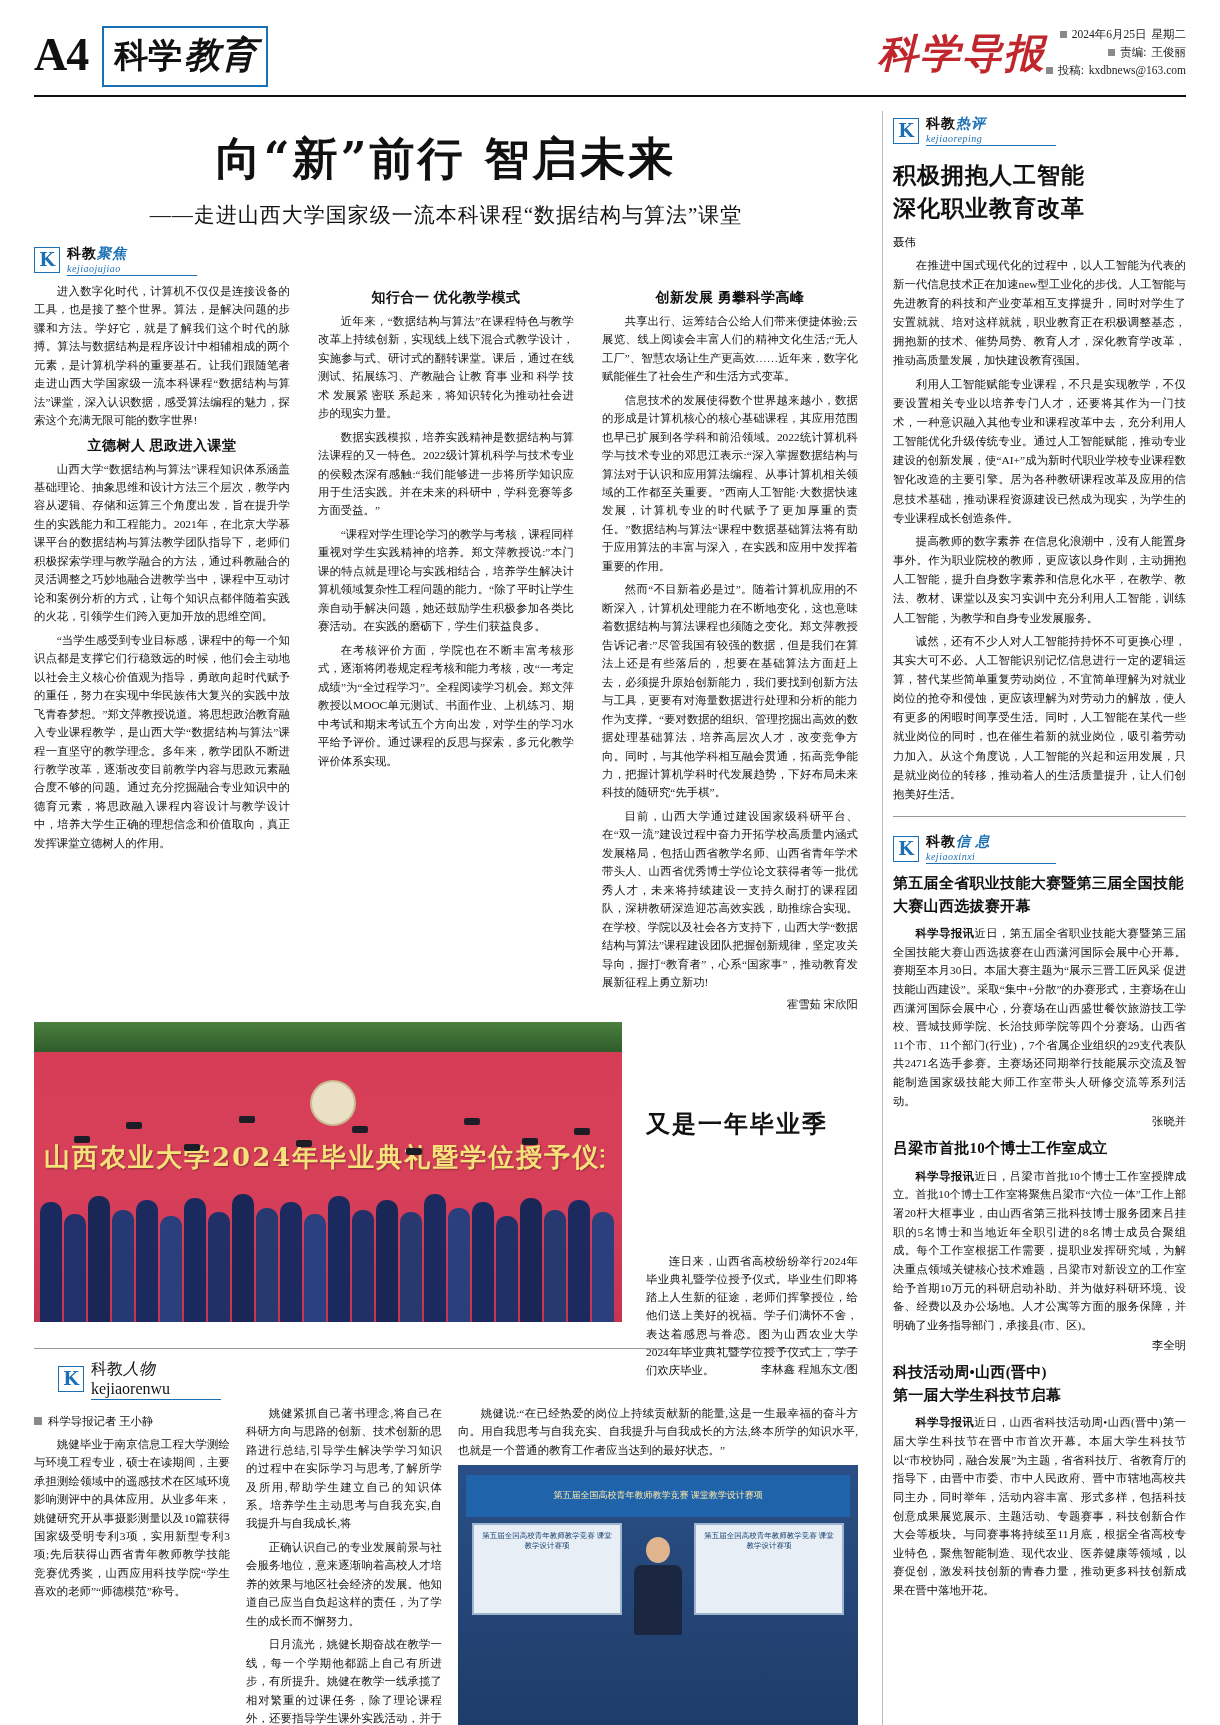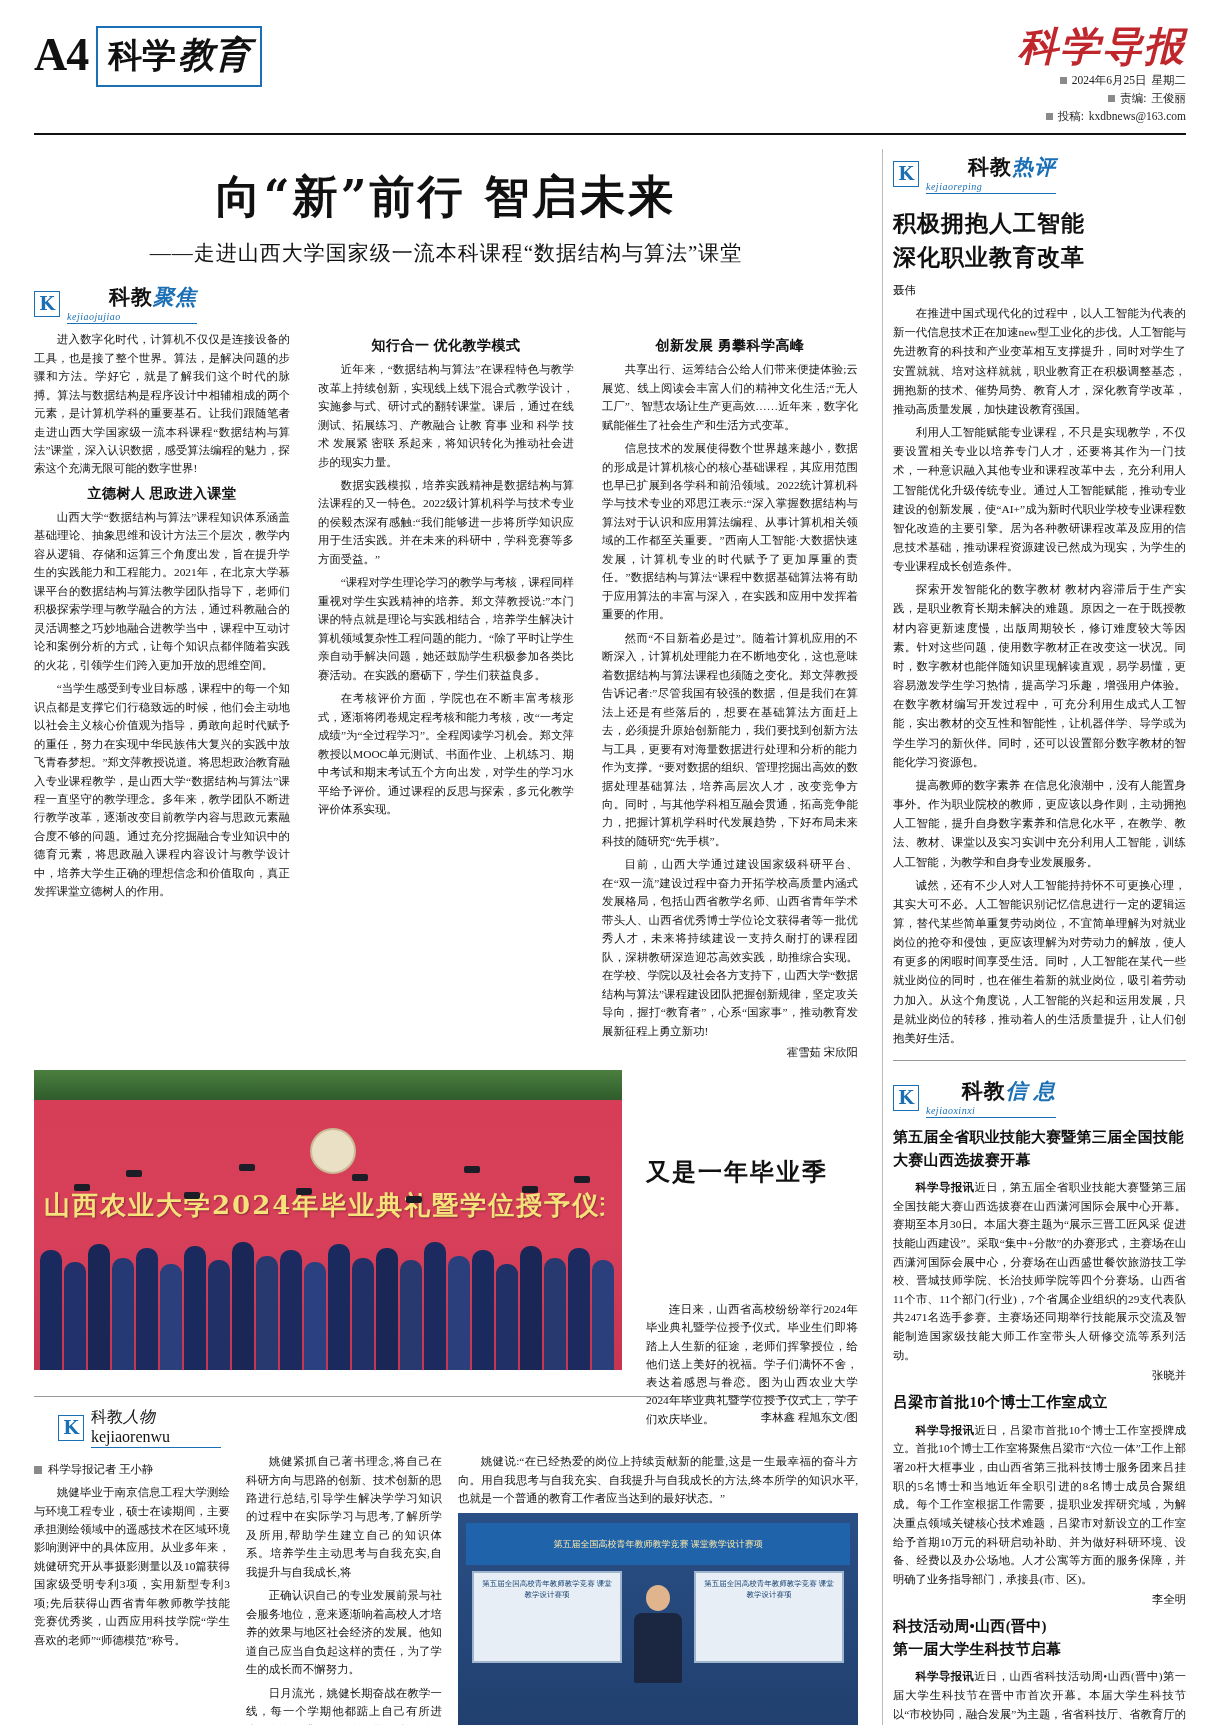--- a/index.html
+++ b/index.html
@@ -8,34 +8,34 @@
     width:1220px; height:1725px;
     background:#ffffff;
     font-family:"Liberation Serif", serif;
     color:#111;
     position:relative;
   }
   .page { width:1220px; height:1725px; padding:26px 34px 10px 34px; position:relative; }
 
   
   .masthead { display:flex; align-items:flex-start; justify-content:space-between; }
-  .mast-left { display:flex; align-items:center; gap:8px; }
+  .mast-left { display:flex; align-items:center; gap:14px; }
   .folio {
     font-family:"Liberation Serif", serif;
     font-size:46px; font-weight:700; letter-spacing:-1px; line-height:1;
     padding-bottom:4px;
   }
   .section-badge {
     border:2px solid #1a6fb5;
     padding:3px 10px 5px 10px;
     display:flex; align-items:baseline; gap:2px;
   }
   .section-badge .s1 { font-size:34px; font-weight:700; color:#111; font-family:"DejaVu Sans", sans-serif;}
   .section-badge .s2 { font-size:36px; font-weight:700; color:#111; font-style:italic; font-family:"DejaVu Serif", serif;}
-  .mast-right { text-align:left; display:flex; flex-direction:column; align-items:flex-end; }
+  .mast-right { text-align:left; display:flex; flex-direction:row; align-items:flex-end; }
   .paper-logo {
     font-family:"DejaVu Serif", serif;
     font-size:40px; font-weight:700; color:#c0272d; letter-spacing:2px;
     line-height:1; margin-bottom:6px; font-style:italic;
   }
   .mast-meta { font-size:11.5px; color:#222; line-height:1.55; }
   .mast-meta div { display:flex; align-items:center; justify-content:flex-end; gap:5px;}
   .msq { display:inline-block; width:7px; height:7px; background:#8a8a8a; }
   .mast-rule { border-top:2px solid #111; margin-top:8px; }
 
@@ -56,21 +56,21 @@
     font-size:21px; text-align:center; margin-top:16px; letter-spacing:1px;
   }
 
   
   .collabel { display:flex; align-items:center; gap:7px; margin:16px 0 6px 0; }
   .klogo {
     width:26px; height:26px; border:1.6px solid #1a6fb5; color:#1a6fb5;
     font-family:"DejaVu Serif", serif; font-weight:700; font-size:18px;
     display:flex; align-items:center; justify-content:center; line-height:1;
   }
-  .collabel .cn { font-size:21px; font-weight:700; letter-spacing:1px;text-align:right; }
+  .collabel .cn { font-size:14px; font-weight:700; letter-spacing:1px; }
   .collabel .cn em { font-style:italic; color:#1a6fb5; font-weight:700; }
   .collabel .py { font-size:10px; color:#1a6fb5; font-style:italic; letter-spacing:.5px; }
   .labelwrap { display:flex; flex-direction:column; }
   .labelline { border-bottom:1.5px solid #1a6fb5; width:130px; margin-top:1px; }
 
   
   .cols3 { display:flex; gap:28px; margin-top:6px; }
   .cols3 .c { flex:1; }
   .bodytext { font-size:11.4px; line-height:1.62; text-align:justify; color:#141414; }
   .bodytext p { margin:0 0 5px 0; text-indent:2em; }
@@ -366,21 +366,20 @@
           <div class="labelline"></div>
         </div>
       </div>
 
       <div class="rail-title" style="white-space:pre-line">积极拥抱人工智能
 深化职业教育改革</div>
       <div class="rail-author">聂伟</div>
       <div class="rail-body">
         <p>在推进中国式现代化的过程中，以人工智能为代表的新一代信息技术正在加速new型工业化的步伐。人工智能与先进教育的科技和产业变革相互支撑提升，同时对学生了安置就就、培对这样就就，职业教育正在积极调整基态，拥抱新的技术、催势局势、教育人才，深化教育学改革，推动高质量发展，加快建设教育强国。</p>
         <p>利用人工智能赋能专业课程，不只是实现教学，不仅要设置相关专业以培养专门人才，还要将其作为一门技术，一种意识融入其他专业和课程改革中去，充分利用人工智能优化升级传统专业。通过人工智能赋能，推动专业建设的创新发展，使“AI+”成为新时代职业学校专业课程数智化改造的主要引擎。居为各种教研课程改革及应用的信息技术基础，推动课程资源建设已然成为现实，为学生的专业课程成长创造条件。</p>
-        <p>探索开发智能化的数字教材  教材内容滞后于生产实践，是职业教育长期未解决的难题。原因之一在于既授教材内容更新速度慢，出版周期较长，修订难度较大等因素。针对这些问题，使用数字教材正在改变这一状况。同时，数字教材也能伴随知识里现解读直观，易学易懂，更容易激发学生学习热情，提高学习乐趣，增强用户体验。在数字教材编写开发过程中，可充分利用生成式人工智能，实出教材的交互性和智能性，让机器伴学、导学或为学生学习的新伙伴。同时，还可以设置部分数字教材的智能化学习资源包。</p>
         <p>提高教师的数字素养  在信息化浪潮中，没有人能置身事外。作为职业院校的教师，更应该以身作则，主动拥抱人工智能，提升自身数字素养和信息化水平，在教学、教法、教材、课堂以及实习实训中充分利用人工智能，训练人工智能，为教学和自身专业发展服务。</p>
         <p>诚然，还有不少人对人工智能持持怀不可更换心理，其实大可不必。人工智能识别记忆信息进行一定的逻辑运算，替代某些简单重复劳动岗位，不宜简单理解为对就业岗位的抢夺和侵蚀，更应该理解为对劳动力的解放，使人有更多的闲暇时间享受生活。同时，人工智能在某代一些就业岗位的同时，也在催生着新的就业岗位，吸引着劳动力加入。从这个角度说，人工智能的兴起和运用发展，只是就业岗位的转移，推动着人的生活质量提升，让人们创抱美好生活。</p>
       </div>
 
       <div class="rail-sep"></div>
 
       <div class="collabel">
         <div class="klogo">K</div>
         <div class="labelwrap">
           <div class="cn">

